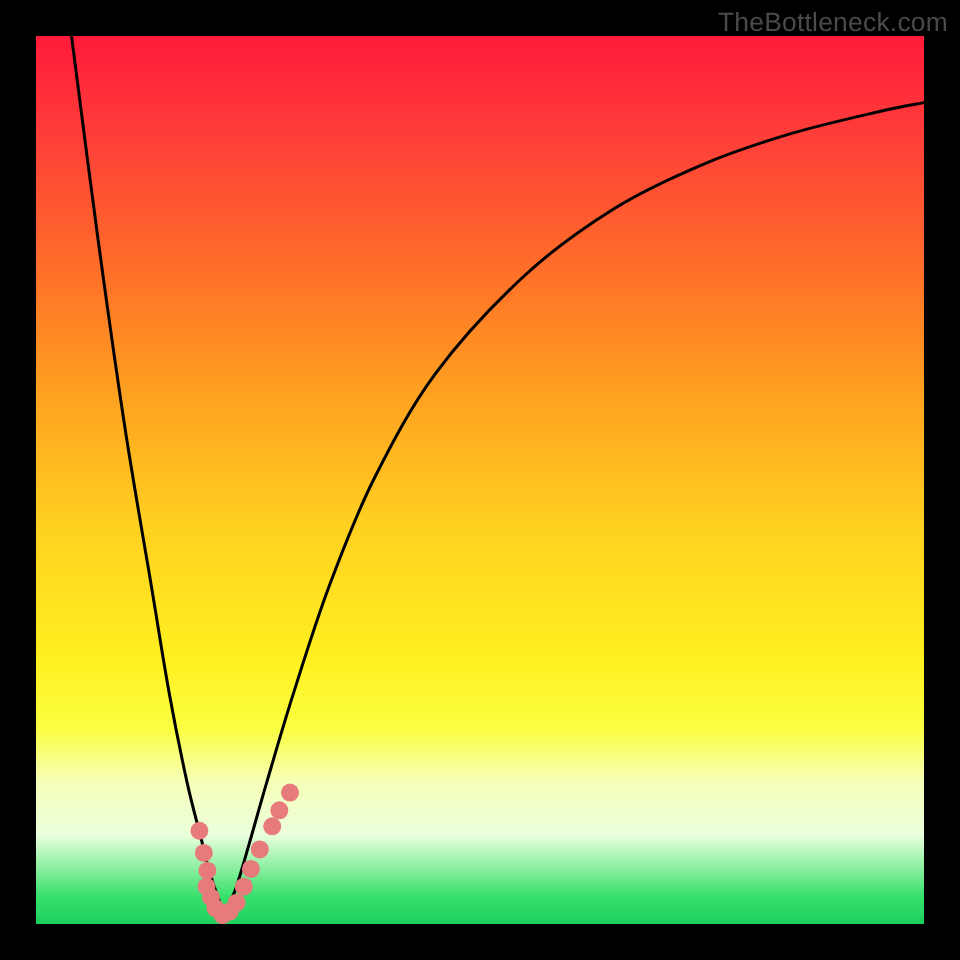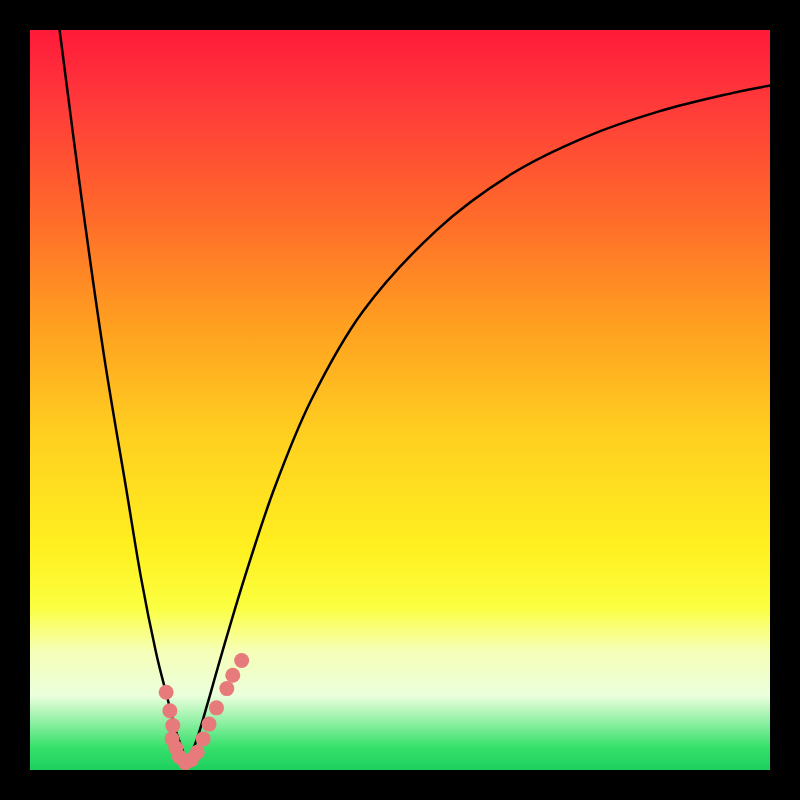--- a/index.html
+++ b/index.html
@@ -82,13 +82,14 @@
           <circle cx="179.07999999999998" cy="694.12" r="7.5" class="dot"></circle>
           <circle cx="186.48" cy="677.84" r="7.5" class="dot"></circle>
           <circle cx="196.84" cy="658.6" r="7.5" class="dot"></circle>
           <circle cx="202.75999999999996" cy="645.28" r="7.5" class="dot"></circle>
           <circle cx="211.64000000000001" cy="630.48" r="7.5" class="dot"></circle>
         </g>
     </svg>
 
   </div>
 
+  <div class="watermark">TheBottleneck.com</div>
 </div>
 
 </body></html>

